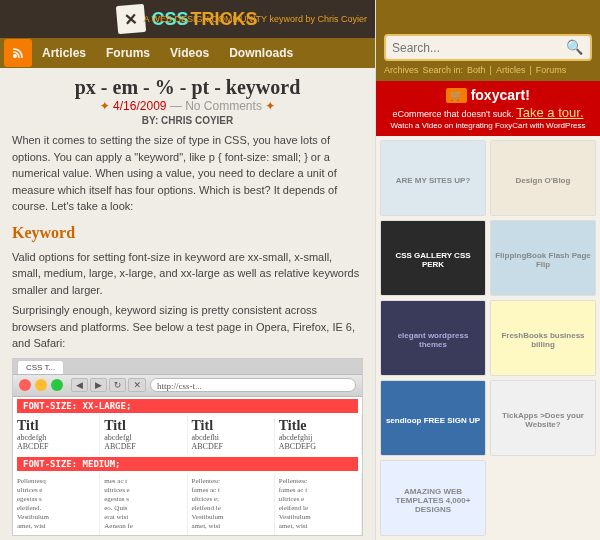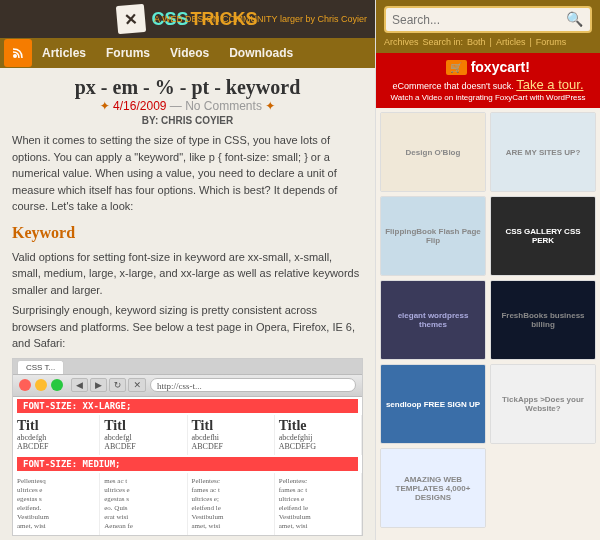--- a/index.html
+++ b/index.html
@@ -50,59 +50,59 @@
     .browser-content { display: grid; grid-template-columns: repeat(4, 1fr); gap: 0; }
     .font-col { padding: 4px; border-right: 1px solid #eee; overflow: hidden; }
     .font-col-title { font-size: 14px; font-weight: bold; color: #333; line-height: 1; }
     .font-col-abc { font-size: 8px; color: #555; }
     .font-col-ABC { font-size: 8px; color: #555; text-transform: uppercase; }
     .font-col-body { font-size: 7px; color: #666; line-height: 1.3; }
 
     
     .sidebar { width: 225px; background: #f5f0e8; border-left: 1px solid #ddd; display: flex; flex-direction: column; overflow: hidden; }
     .sidebar-search { background: #8b6914; padding: 6px 8px; }
-    .search-box { background: #f5f0e8; border-radius: 4px; display: flex; align-items: center; padding: 3px 6px; border: 2px solid #e8c060; }
+    .search-box { background: #f5f0e8; border-radius: 4px; display: flex; align-items: center; padding: 3px 6px; border: 2px solid #e8c060; margin-top: 28px; }
     .search-input { flex: 1; background: transparent; border: none; outline: none; font-size: 12px; color: #888; font-family: Arial; }
     .search-icon-el { color: #888; font-size: 14px; }
     .search-links { display: flex; gap: 4px; margin-top: 4px; font-size: 9px; color: #f5f0e8; font-family: Arial; }
     .search-links span { color: #e8c060; cursor: pointer; }
     .sidebar-ad-top { background: #cc0000; color: white; padding: 6px 8px; font-size: 10px; font-family: Arial; text-align: center; }
     .sidebar-ad-top strong { font-size: 14px; display: block; }
     .sidebar-ad-top a { color: #ffdd88; text-decoration: underline; font-size: 13px; }
     .sidebar-ads { display: grid; grid-template-columns: 1fr 1fr; gap: 4px; padding: 4px; overflow: hidden; }
     .ad-item { border: 1px solid #ddd; overflow: hidden; border-radius: 2px; }
     .ad-placeholder { width: 100%; padding-top: 75%; position: relative; background: #e8e8e8; }
     .ad-placeholder-inner { position: absolute; top: 0; left: 0; right: 0; bottom: 0; display: flex; align-items: center; justify-content: center; font-size: 8px; color: #888; font-family: Arial; text-align: center; padding: 4px; font-weight: bold; }
 
     
     .ad-mysites { background: #dde8ee; }
     .ad-designblog { background: #f0e8d8; }
     .ad-flippingbook { background: #c8dce8; }
     .ad-cssperk { background: #2a2a2a; }
     .ad-elegant { background: #3a3a5a; }
-    .ad-freshbooks { background: #0f172a; }
+    .ad-freshbooks { background: #fef9c3; }
     .ad-sendloop { background: #3a6ea8; }
     .ad-tickapps { background: #f0f0f0; }
     .ad-web3jobs { background: #f0f8ff; }
     .ad-dreamtemplate { background: #e8f0ff; }
   </style>
 </head>
 <body>
 
 <div class="main-content">
 
   <div class="header">
     <div class="header-logo">
       <div class="paper-icon">✕</div>
       <span class="css-part">CSS</span>
       <span class="tricks-part">TRICKS</span>
     </div>
     <div class="header-tagline">
       <span>A WEB DESIGN COMMUNITY</span>
-      <span>larger by</span>
+      <span>keyword by</span>
       <span style="color:#e8a020;">Chris Coyier</span>
     </div>
   </div>
 
   <div class="nav-bar">
     <div class="nav-rss">
       <svg width="12" height="12" viewBox="0 0 12 12">
         <circle cx="3" cy="9" r="2" fill="white"></circle>
         <path d="M1 5 Q7 5 7 11" fill="none" stroke="white" stroke-width="1.5"></path>
         <path d="M1 2 Q10 2 10 11" fill="none" stroke="white" stroke-width="1.5"></path>
@@ -220,44 +220,44 @@
       <a href="#">Take a tour.</a>
     </div>
     <div style="font-size:8px; margin-top:1px;">
       <span>Watch a Video on integrating FoxyCart with WordPress</span>
     </div>
   </div>
 
   <div class="sidebar-ads">
 
     <div class="ad-item">
+      <div class="ad-placeholder ad-mysites">
+        <div class="ad-placeholder-inner">ARE MY SITES UP?</div>
+      </div>
+    </div>
+
+    <div class="ad-item">
       <div class="ad-placeholder ad-designblog">
         <div class="ad-placeholder-inner">Design O'Blog</div>
       </div>
     </div>
 
     <div class="ad-item">
-      <div class="ad-placeholder ad-mysites">
-        <div class="ad-placeholder-inner">ARE MY SITES UP?</div>
+      <div class="ad-placeholder ad-cssperk">
+        <div class="ad-placeholder-inner" style="color:white;">CSS GALLERY CSS PERK</div>
       </div>
     </div>
 
     <div class="ad-item">
       <div class="ad-placeholder ad-flippingbook">
         <div class="ad-placeholder-inner">FlippingBook Flash Page Flip</div>
       </div>
     </div>
 
     <div class="ad-item">
-      <div class="ad-placeholder ad-cssperk">
-        <div class="ad-placeholder-inner" style="color:white;">CSS GALLERY CSS PERK</div>
-      </div>
-    </div>
-
-    <div class="ad-item">
       <div class="ad-placeholder ad-elegant">
         <div class="ad-placeholder-inner" style="color:#aad;">elegant wordpress themes</div>
       </div>
     </div>
 
     <div class="ad-item">
       <div class="ad-placeholder ad-freshbooks">
         <div class="ad-placeholder-inner">FreshBooks business billing</div>
       </div>
     </div>

